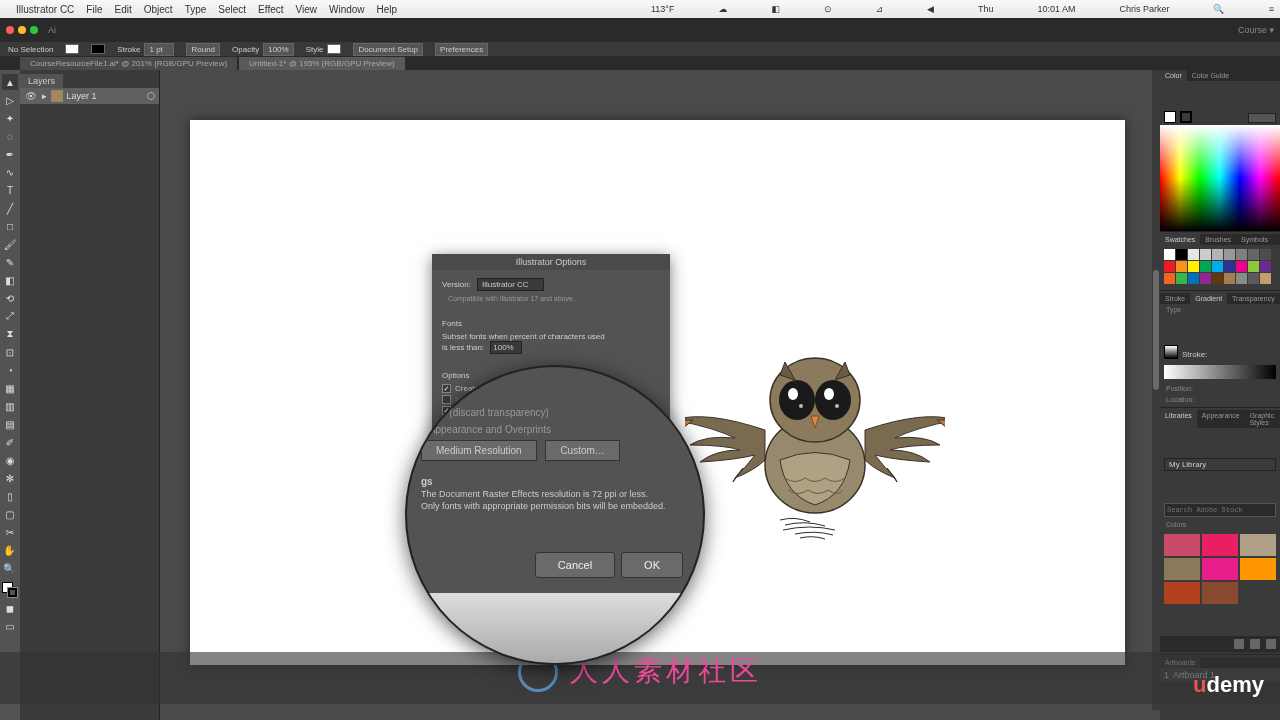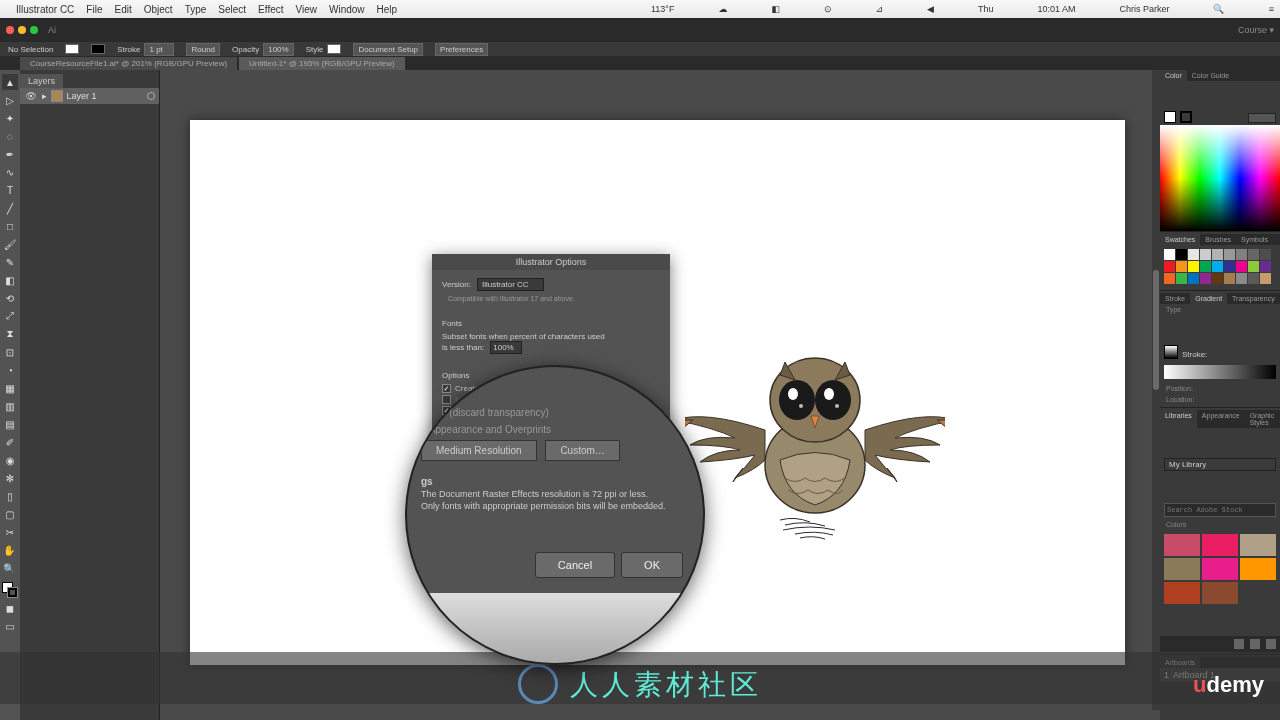--- a/index.html
+++ b/index.html
@@ -99,21 +99,21 @@
     .lib-sw { width: 36px; height: 22px; }
     
     
     .scroll-v { position: absolute; right: 120px; top: 0; bottom: 14px; width: 8px; background: #3a3a3a; }
     .scroll-thumb { position: absolute; left: 1px; right: 1px; top: 200px; height: 120px; background: #6a6a6a; border-radius: 3px; }
     
     
     .status { height: 14px; background: #3a3a3a; display: flex; align-items: center; font-size: 8px; color: #ccc; padding: 0 6px; gap: 12px; }
     
     
-    .bottom-brand { position: absolute; left: 0; right: 0; bottom: 16px; height: 52px; background: rgba(50,50,50,0.6); display: flex; align-items: flex-end; justify-content: center; color: #5eead4; font-size: 28px; letter-spacing: 4px; pointer-events: none; }
+    .bottom-brand { position: absolute; left: 0; right: 0; bottom: 16px; height: 52px; background: rgba(50,50,50,0.6); display: flex; align-items: flex-start; justify-content: center; color: #ec4899; font-size: 28px; letter-spacing: 4px; pointer-events: none; }
     .udemy { position: absolute; right: 16px; bottom: 22px; font-size: 22px; font-weight: bold; color: #fff; }
     .udemy .u { color: #ec5252; }
   </style>
 </head>
 <body>
 
 <div class="menubar">
   <span class="apple"></span>
   <span class="menu-item">Illustrator CC</span>
   <span class="menu-item">File</span>

